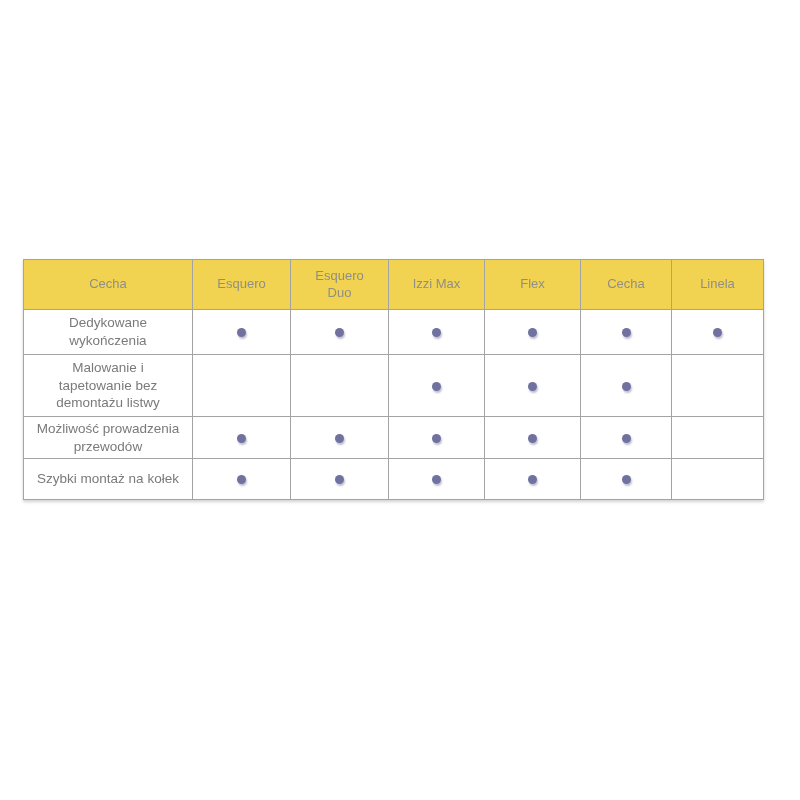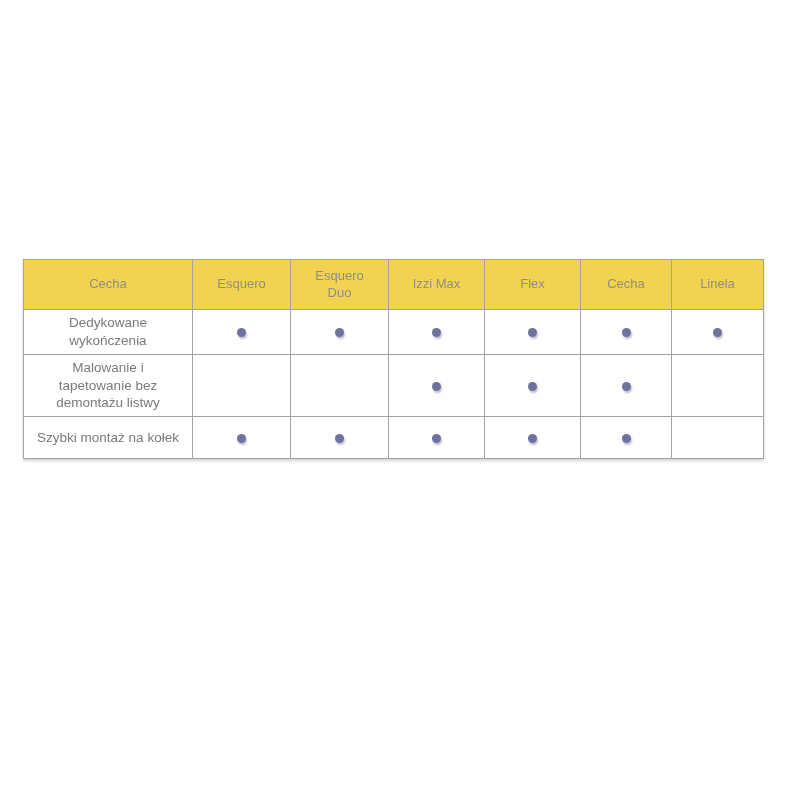--- a/index.html
+++ b/index.html
@@ -125,20 +125,30 @@
 tapetowanie bez
 demontażu listwy</td>
             <td></td>
             <td></td>
             <td><span class="dot"></span></td>
             <td><span class="dot"></span></td>
             <td><span class="dot"></span></td>
             <td></td>
           </tr>
           <tr>
+            <td>Możliwość prowadzenia
+przewodów</td>
+            <td><span class="dot"></span></td>
+            <td><span class="dot"></span></td>
+            <td><span class="dot"></span></td>
+            <td><span class="dot"></span></td>
+            <td><span class="dot"></span></td>
+            <td></td>
+          </tr>
+          <tr>
             <td>Szybki montaż na kołek</td>
             <td><span class="dot"></span></td>
             <td><span class="dot"></span></td>
             <td><span class="dot"></span></td>
             <td><span class="dot"></span></td>
             <td><span class="dot"></span></td>
             <td></td>
           </tr>
         </tbody>
     </table>

